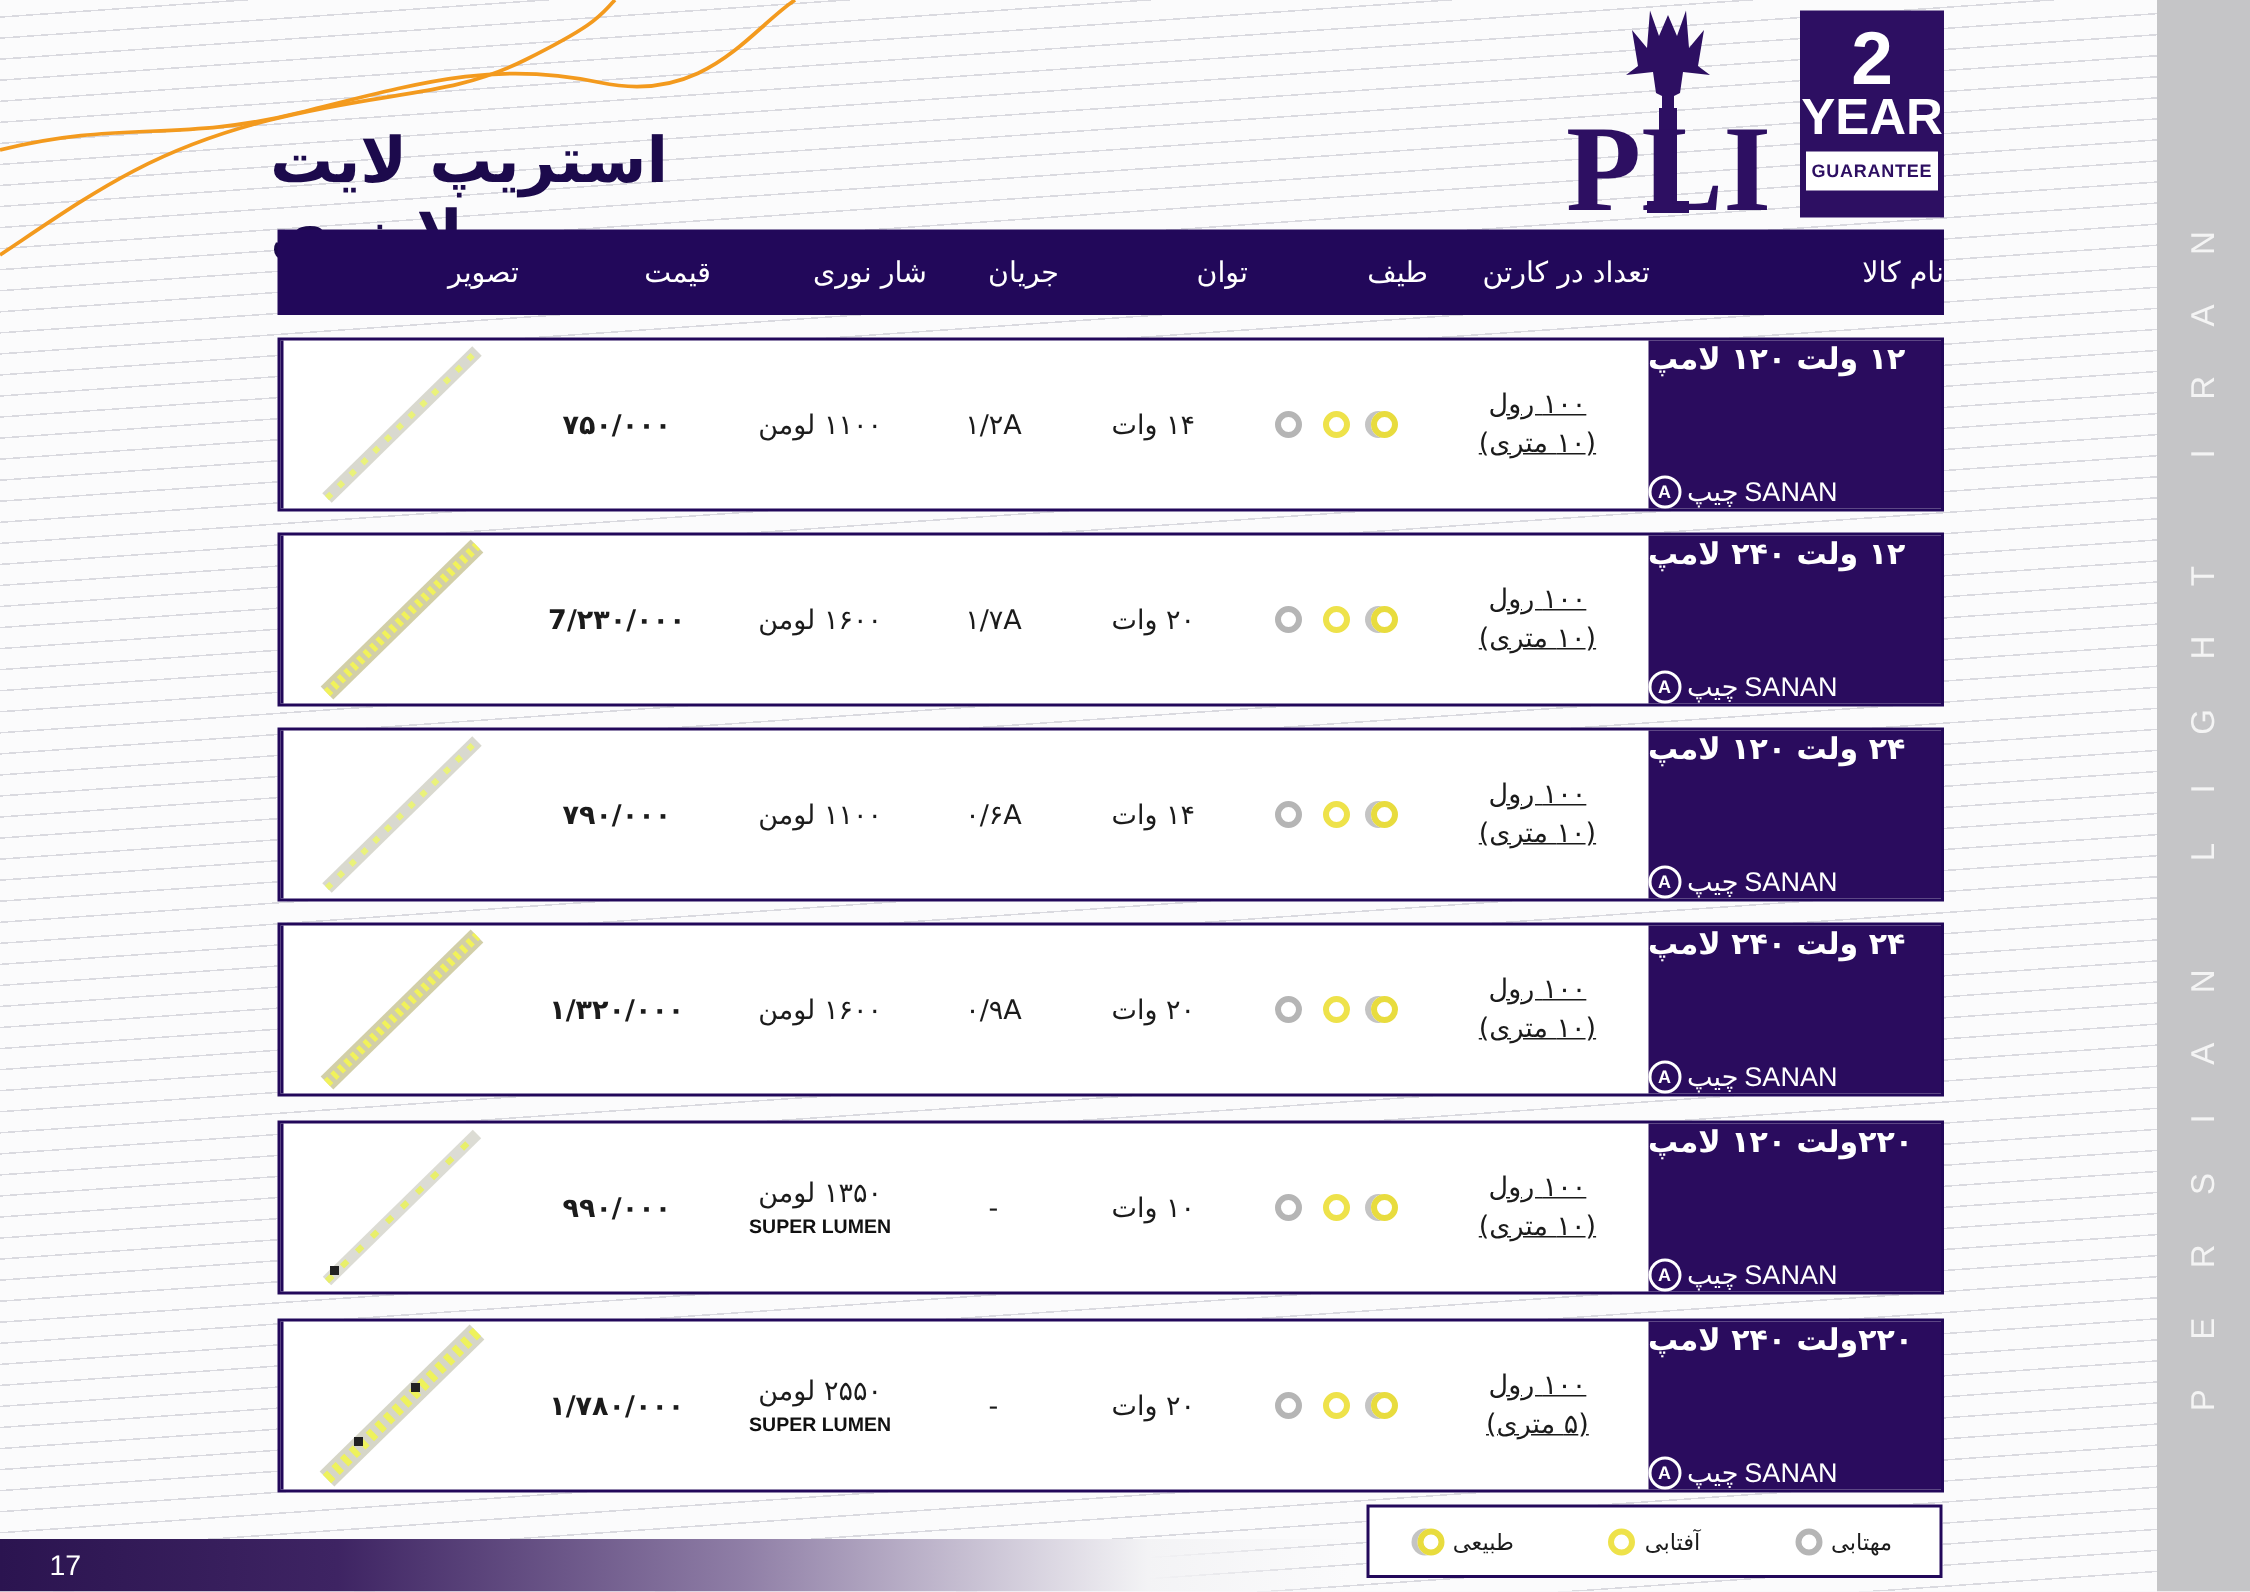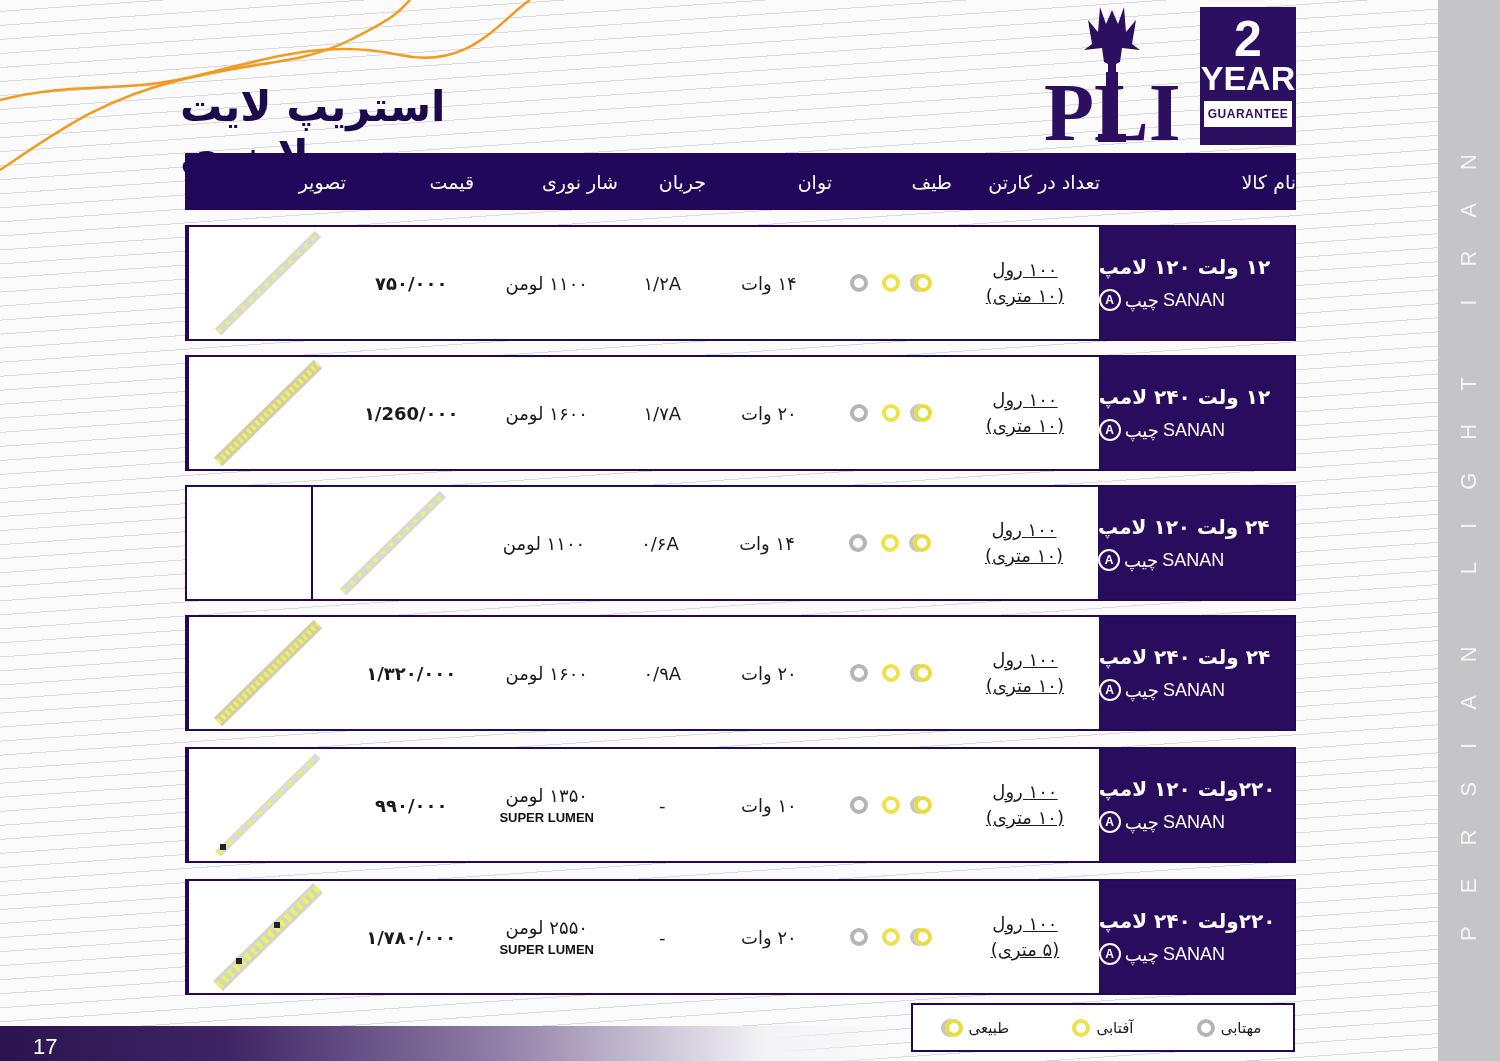--- a/index.html
+++ b/index.html
@@ -64,21 +64,21 @@
   .rows { position: absolute; left: 185px; top: 225px; width: 1111px; }
   .row {
     position: absolute; left: 0; width: 1111px; height: 116px;
     background: #fff;
     border: 2px solid #22085a;
     display: flex; flex-direction: row-reverse;
   }
   .cell { display: flex; align-items: center; justify-content: center; direction: rtl; text-align: center; font-size: 18px; color: #1b1b1b; }
   .c-name {
     width: 196px; background: #2a0c5e; color: #fff;
-    flex-direction: column; align-items: flex-end; justify-content: center; padding-right: 14px; gap: 10px;
+    flex-direction: column; align-items: flex-end; justify-content: space-between; padding-right: 14px; gap: 10px;
   }
   .c-name .model { font-size: 20px; font-weight: bold; direction: rtl; }
   .c-name .chip { display: flex; flex-direction: row-reverse; align-items: center; gap: 4px; font-size: 18px; }
   .chip-icon {
     width: 22px; height: 22px; border-radius: 50%; border: 2.5px solid #fff;
     display: flex; align-items: center; justify-content: center;
     font-family: "Liberation Sans", sans-serif; font-size: 12px; font-weight: bold;
   }
   .chip-label { font-family: "Liberation Sans", sans-serif; }
   .c-qty { width: 148px; flex-direction: column; line-height: 26px; font-size: 18px; text-decoration: underline; }
@@ -100,21 +100,21 @@
     display: flex; flex-direction: row-reverse; align-items: center; justify-content: space-around;
     font-size: 15px; color: #1b1b1b;
   }
   .legend-item { display: flex; flex-direction: row-reverse; align-items: center; gap: 6px; direction: rtl; }
   .footer-bar {
     position: absolute; left: 0; top: 1026px; width: 900px; height: 35px;
     background: linear-gradient(90deg, #2b1450 0%, #3e2463 25%, #8f7ea6 55%, #f3f3f5 85%, rgba(255,255,255,0) 100%);
   }
   .page-number {
     position: absolute; left: 33px; top: 1034px;
-    color: #fff; font-family: "Liberation Sans", sans-serif; font-size: 22px;
+    color: #fff; font-family: "Liberation Sans", sans-serif; font-size: 19px;
   }
 </style>
 </head>
 <body>
 
 <div class="bg-lines"></div>
 
 <svg class="orange-curves" viewBox="0 0 560 180">
   <path d="M0 100 C 80 80, 120 95, 200 75 S 330 40, 400 55 S 500 20, 530 0" fill="none" stroke="#f39a1e" stroke-width="2.5"></path>
   <path d="M0 170 C 60 130, 100 100, 180 80 S 300 65, 350 40 S 400 10, 410 0" fill="none" stroke="#f39a1e" stroke-width="2.5"></path>
@@ -202,21 +202,21 @@
     <div class="cell c-spectrum">
       <span class="dot moon"></span>
       <span class="dot sun"></span>
       <span class="dot natural"></span>
     </div>
     <div class="cell c-power">۲۰ وات</div>
     <div class="cell c-current">۱/۷A</div>
     <div class="cell c-lumen">
       <div>۱۶۰۰ لومن</div>
     </div>
-    <div class="cell c-price">۱/260/۰۰۰</div>
+    <div class="cell c-price">7/۲۳۰/۰۰۰</div>
     <div class="cell c-image">
       <svg viewBox="0 0 120 110">
         <line x1="10" y1="104" x2="110" y2="6" stroke="#d2cfa8" stroke-width="12"></line>
         <line x1="10" y1="104" x2="110" y2="6" stroke="#f1f25a" stroke-width="6" stroke-dasharray="3 3"></line>
       </svg>
     </div>
   </div>
 
   <div class="row" style="top:260px">
     <div class="cell c-name">
@@ -234,20 +234,21 @@
     <div class="cell c-spectrum">
       <span class="dot moon"></span>
       <span class="dot sun"></span>
       <span class="dot natural"></span>
     </div>
     <div class="cell c-power">۱۴ وات</div>
     <div class="cell c-current">۰/۶A</div>
     <div class="cell c-lumen">
       <div>۱۱۰۰ لومن</div>
     </div>
+    <div class="cell c-price">۷۹۰/۰۰۰</div>
     <div class="cell c-image">
       <svg viewBox="0 0 120 110">
         <line x1="10" y1="104" x2="110" y2="6" stroke="#d9d9cf" stroke-width="9"></line>
         <line x1="10" y1="104" x2="110" y2="6" stroke="#eaf27a" stroke-width="4" stroke-dasharray="4 7"></line>
       </svg>
     </div>
   </div>
 
   <div class="row" style="top:390px">
     <div class="cell c-name">

